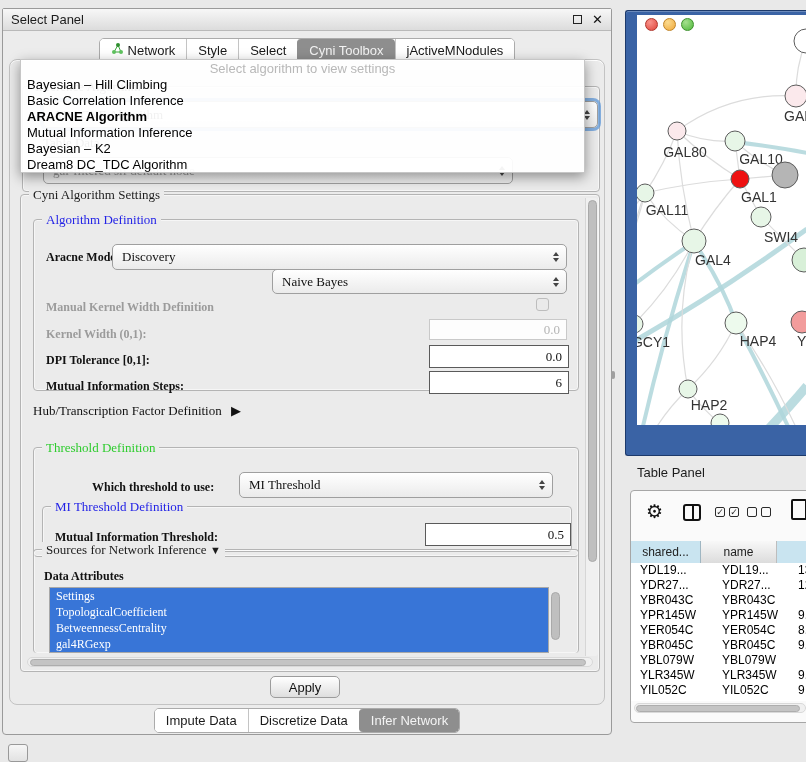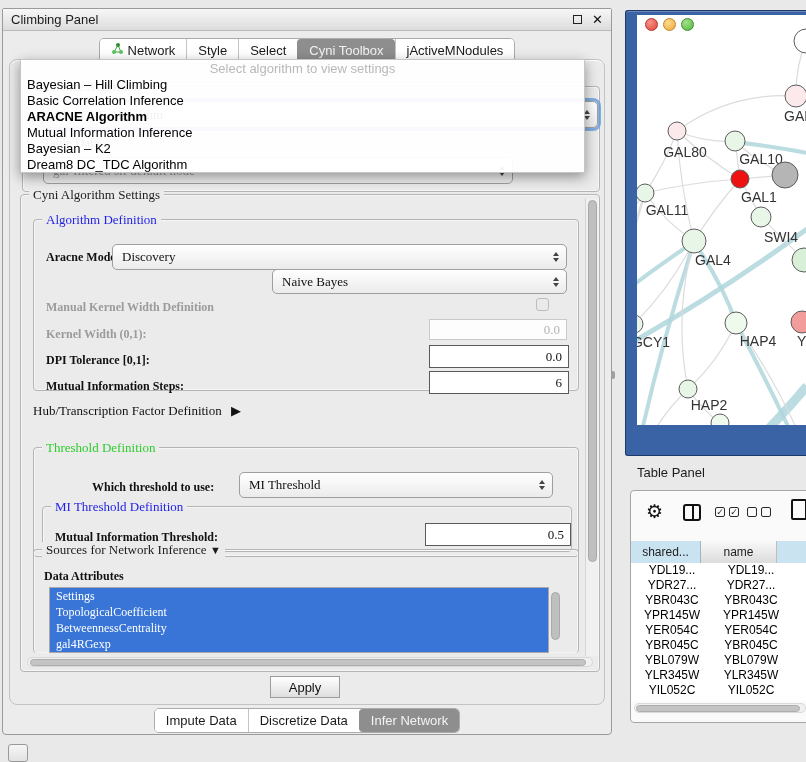--- a/index.html
+++ b/index.html
@@ -65,21 +65,21 @@
 
   .vscroll { position:absolute; width:13px; background:#f0f0f0; border-left:1px solid #d6d6d6; border-radius:0 3px 3px 0; }
   .vthumb { position:absolute; left:2px; width:9px; background:#bfbfbf; border:1px solid #a9a9a9; border-radius:5px; }
   .hscroll { position:absolute; height:10px; background:#f0f0f0; border:1px solid #d9d9d9; border-radius:5px; }
   .hthumb { position:absolute; top:1px; height:7px; background:#c4c4c4; border:1px solid #adadad; border-radius:4px; }
 
   .attr-list { position:absolute; background:#fff; border:1px solid #a8a8a8; overflow:hidden; }
   .attr-item { height:16px; line-height:16px; padding-left:6px; font-size:12px;
                background:#3875d7; color:#fff; white-space:nowrap; }
 
-  .btn { position:absolute; border:1px solid #9c9c9c; border-radius:0;
+  .btn { position:absolute; border:1px solid #9c9c9c; border-radius:5px;
          background:linear-gradient(#ffffff,#dedede); font-size:13px; color:#111;
          display:flex; align-items:center; justify-content:center; }
 
   .mini-box { position:absolute; left:8px; top:744px; width:20px; height:18px;
               border:1px solid #999; border-radius:3px; background:linear-gradient(#f6f6f6,#e2e2e2); }
   .splitter-dot { position:absolute; left:611px; top:371px; width:4px; height:8px;
                   background:#9f9f9f; border-radius:2px; }
 
   
   .net-win { position:absolute; left:625px; top:10px; width:181px; height:446px;
@@ -104,30 +104,30 @@
   .cbx { width:10px; height:10px; border:1.5px solid #2a2a2a; border-radius:2px; font-size:9px;
          line-height:8px; text-align:center; color:#2a2a2a; font-weight:bold; }
   .docicon { position:absolute; left:160px; top:8px; width:16px; height:21px; border:2px solid #111; border-radius:2px; }
   .tp-header { position:absolute; left:0; top:50px; width:100%; height:22px; display:flex; }
   .th { height:22px; border-right:1px solid #9fb6c2; font-size:12px; color:#222;
         display:flex; align-items:center; justify-content:center; }
   .th.hl { background:#c9e4f0; }
   .th.norm { background:linear-gradient(#f8f8f8,#dcdcdc); border-right:1px solid #bdbdbd; }
   .tp-rows { position:absolute; left:0; top:72px; width:100%; height:138px; overflow:hidden; background:#fff; }
   .tr { display:flex; height:15px; }
-  .td { font-size:12px; color:#000; line-height:15px; white-space:nowrap; overflow:hidden;text-align:center; }
+  .td { font-size:12px; color:#000; line-height:15px; padding-left:9px; white-space:nowrap; overflow:hidden; }
 </style>
 </head>
 <body>
 
 <div class="screen">
 
   <div class="cp-win">
     <div class="cp-titlebar">
-      <span class="cp-title">Climbing Panel</span>
+      <span class="cp-title">Select Panel</span>
       <span class="win-float"></span>
       <span class="win-close">✕</span>
     </div>
 
     <div class="tabs-row">
       <div class="tab-group" id="cp-tabs">
           <div class="tab">
             <span><svg width="13" height="12" viewBox="0 0 13 12">
                 <line x1="3" y1="9" x2="7" y2="2" stroke="#3aa53a" stroke-width="1"></line>
                 <line x1="7" y1="2" x2="10" y2="9" stroke="#3aa53a" stroke-width="1"></line>

